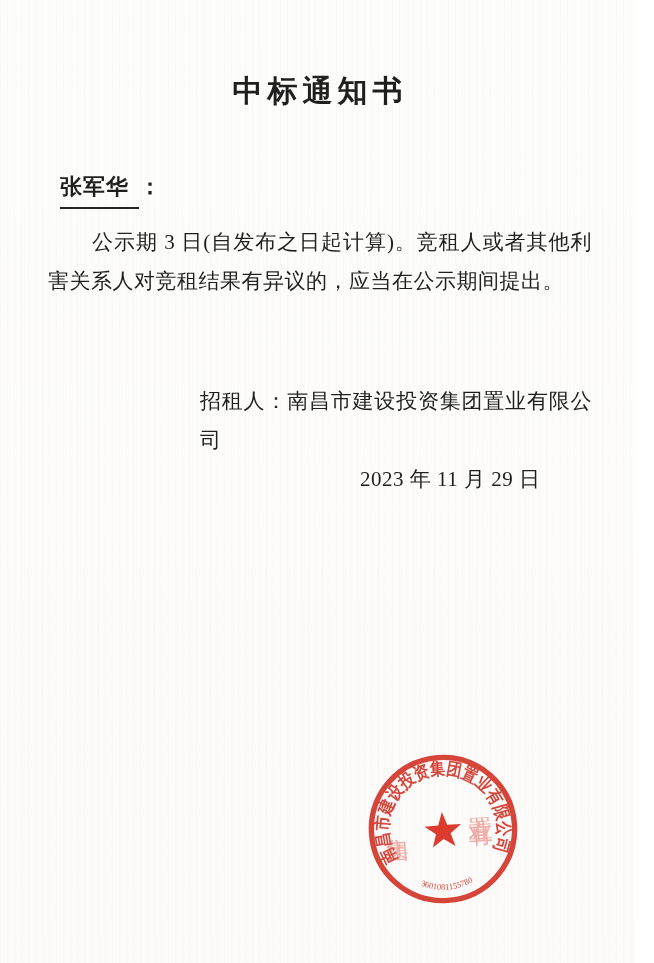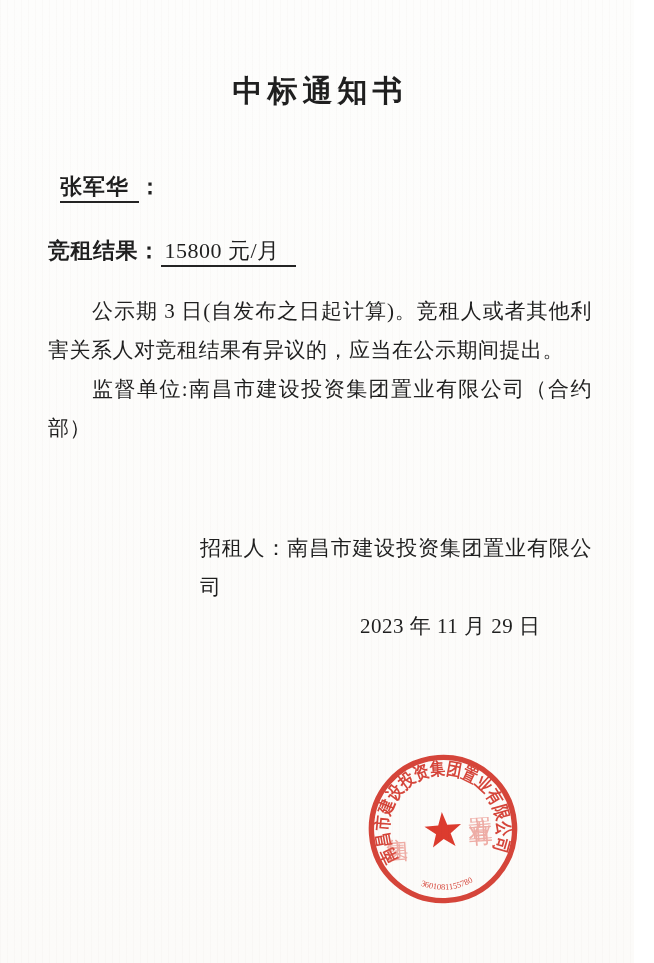--- a/index.html
+++ b/index.html
@@ -35,21 +35,21 @@
     margin-top: 64px;
     line-height: 30px;
     font-size: 22px;
     font-weight: 700;
     padding-left: 12px;
     letter-spacing: 1px;
   }
   .recipient .name {
     border-bottom: 2px solid #242424;
     padding-right: 10px;
-    padding-bottom: 2px;
+    padding-bottom: 8px;
   }
   .para {
     margin: 0;
     font-size: 21px;
     line-height: 39px;
     letter-spacing: 0.5px;
     text-align: justify;
   }
   .p1 { margin-top: 13px; text-indent: 2.2em; }
   .p1 .emph {
@@ -101,25 +101,23 @@
 <body>
 
 <div class="page">
   <div class="content">
 
     <h1 class="doc-title">中标通知书</h1>
 
     <div class="recipient"><span class="name">张军华</span><span>：</span></div>
 
 
-    <div class="result"><span class="label">竞租结果：</span><span class="value">15800 元/月</span></div>
 
     <p class="para publicity">公示期 3 日(自发布之日起计算)。竞租人或者其他利害关系人对竞租结果有异议的，应当在公示期间提出。</p>
 
-    <p class="para supervisor">监督单位:南昌市建设投资集团置业有限公司（合约部）</p>
 
 
     <p class="para lessor">招租人：南昌市建设投资集团置业有限公司</p>
 
     <p class="para sig-date">2023 年 11 月 29 日</p>
 
   </div>
 
   <div class="seal-wrap">
     <svg viewBox="0 0 200 200">

